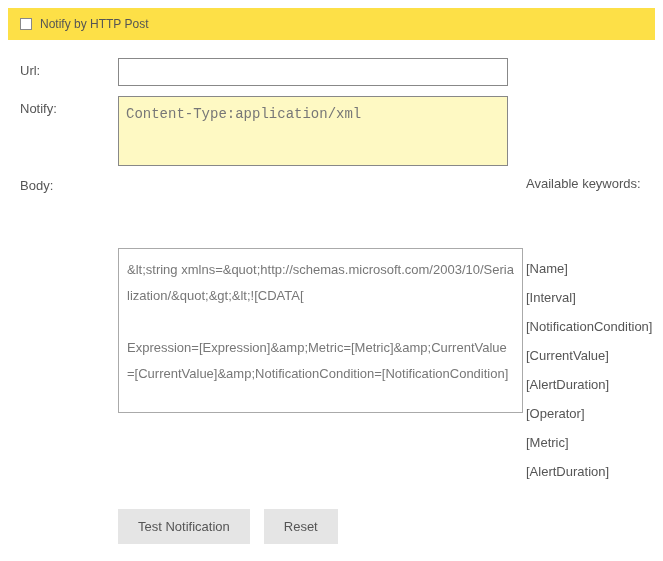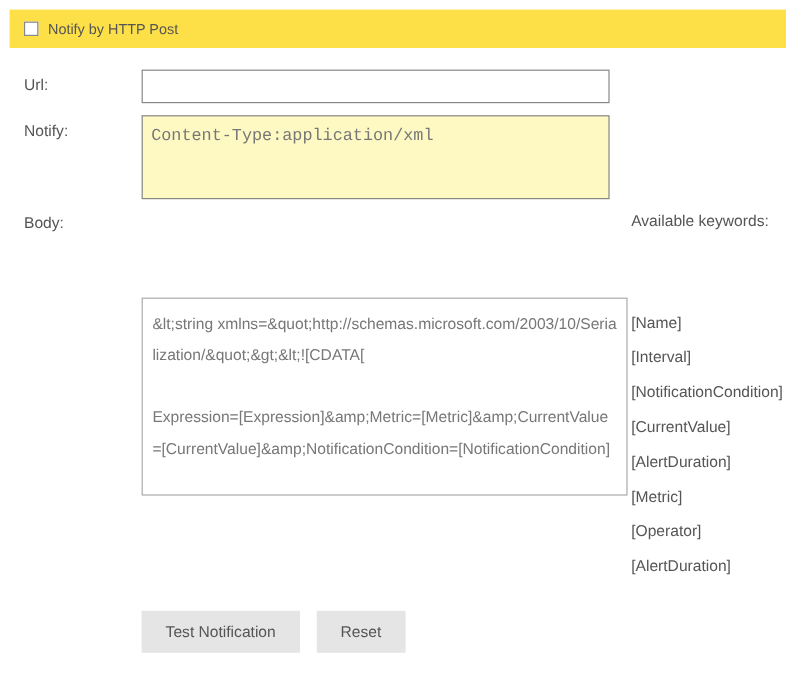--- a/index.html
+++ b/index.html
@@ -172,22 +172,22 @@
 Expression=[Expression]&amp;amp;Metric=[Metric]&amp;amp;CurrentValue=[CurrentValue]&amp;amp;NotificationCondition=[NotificationCondition]</textarea>
   </div>
   <div class="body-right">
     <div class="keywords-title">Available keywords:</div>
     <div class="keyword-list">
       <div class="keyword-item">[Name]</div>
       <div class="keyword-item">[Interval]</div>
       <div class="keyword-item">[NotificationCondition]</div>
       <div class="keyword-item">[CurrentValue]</div>
       <div class="keyword-item">[AlertDuration]</div>
+      <div class="keyword-item">[Operator]</div>
       <div class="keyword-item">[Metric]</div>
-      <div class="keyword-item">[Operator]</div>
       <div class="keyword-item">[AlertDuration]</div>
     </div>
   </div>
 </div>
 
 <div class="button-row">
   <button class="btn">Test Notification</button>
   <button class="btn">Reset</button>
 </div>
 

